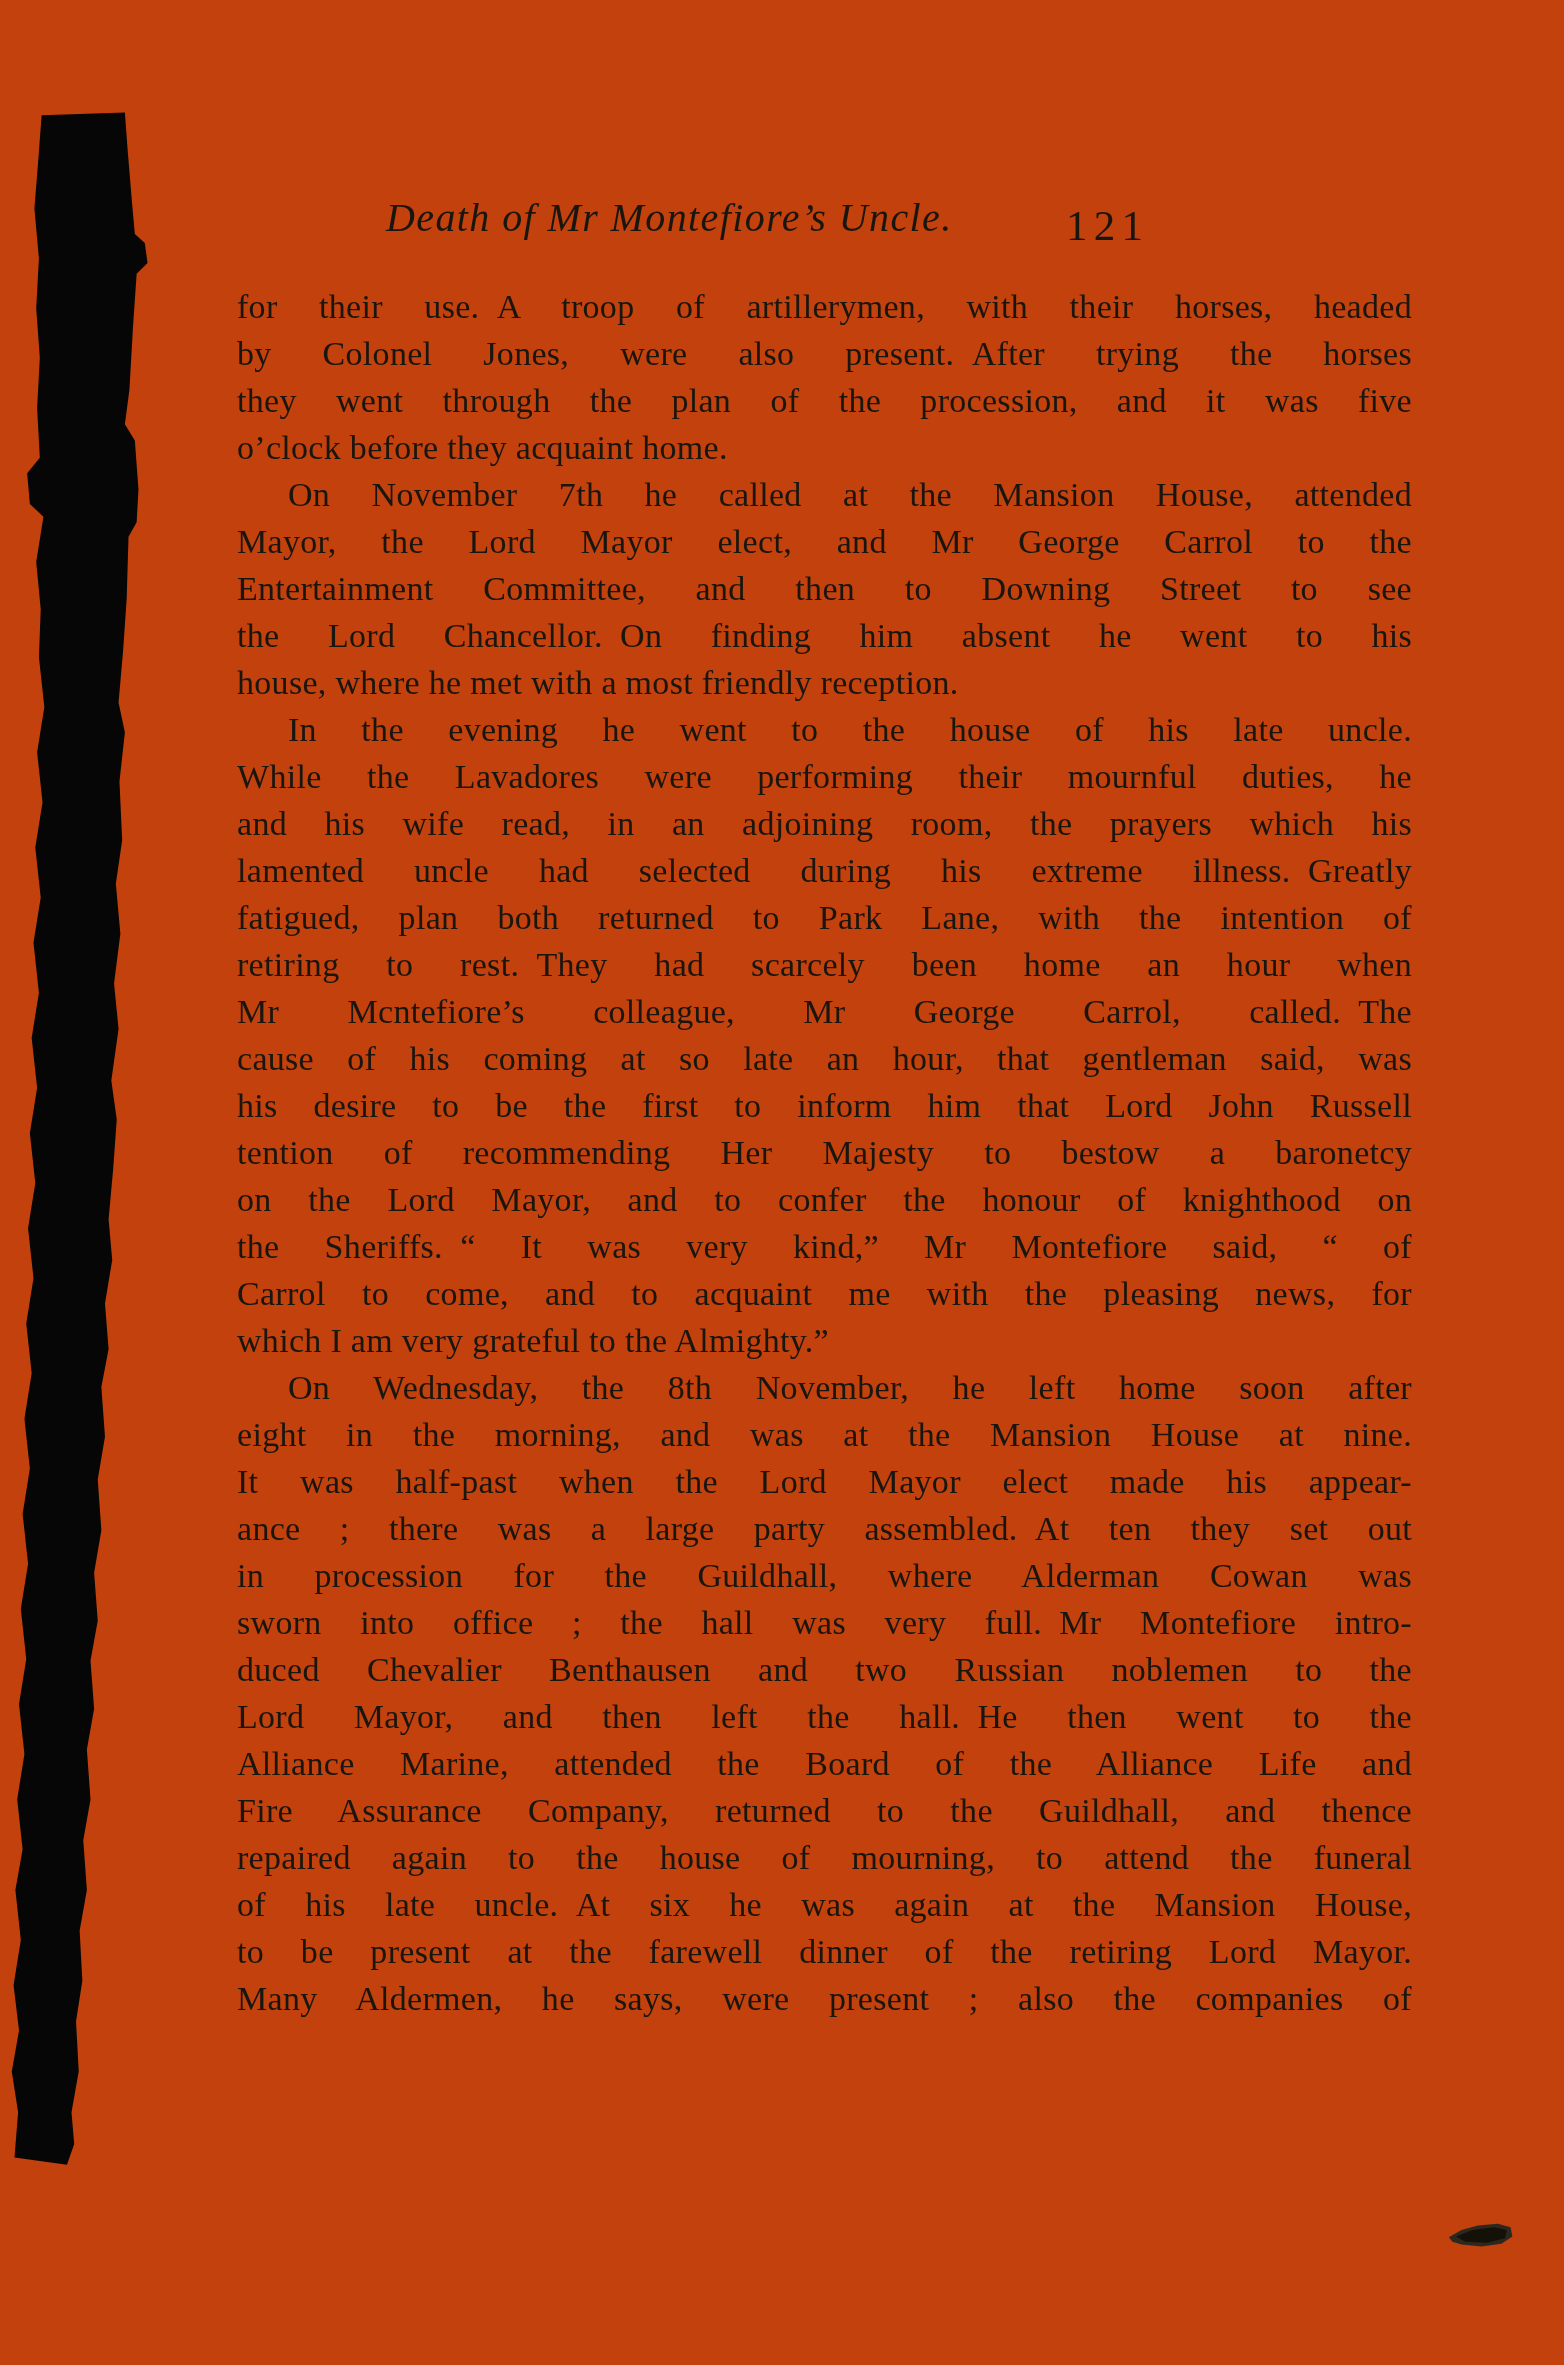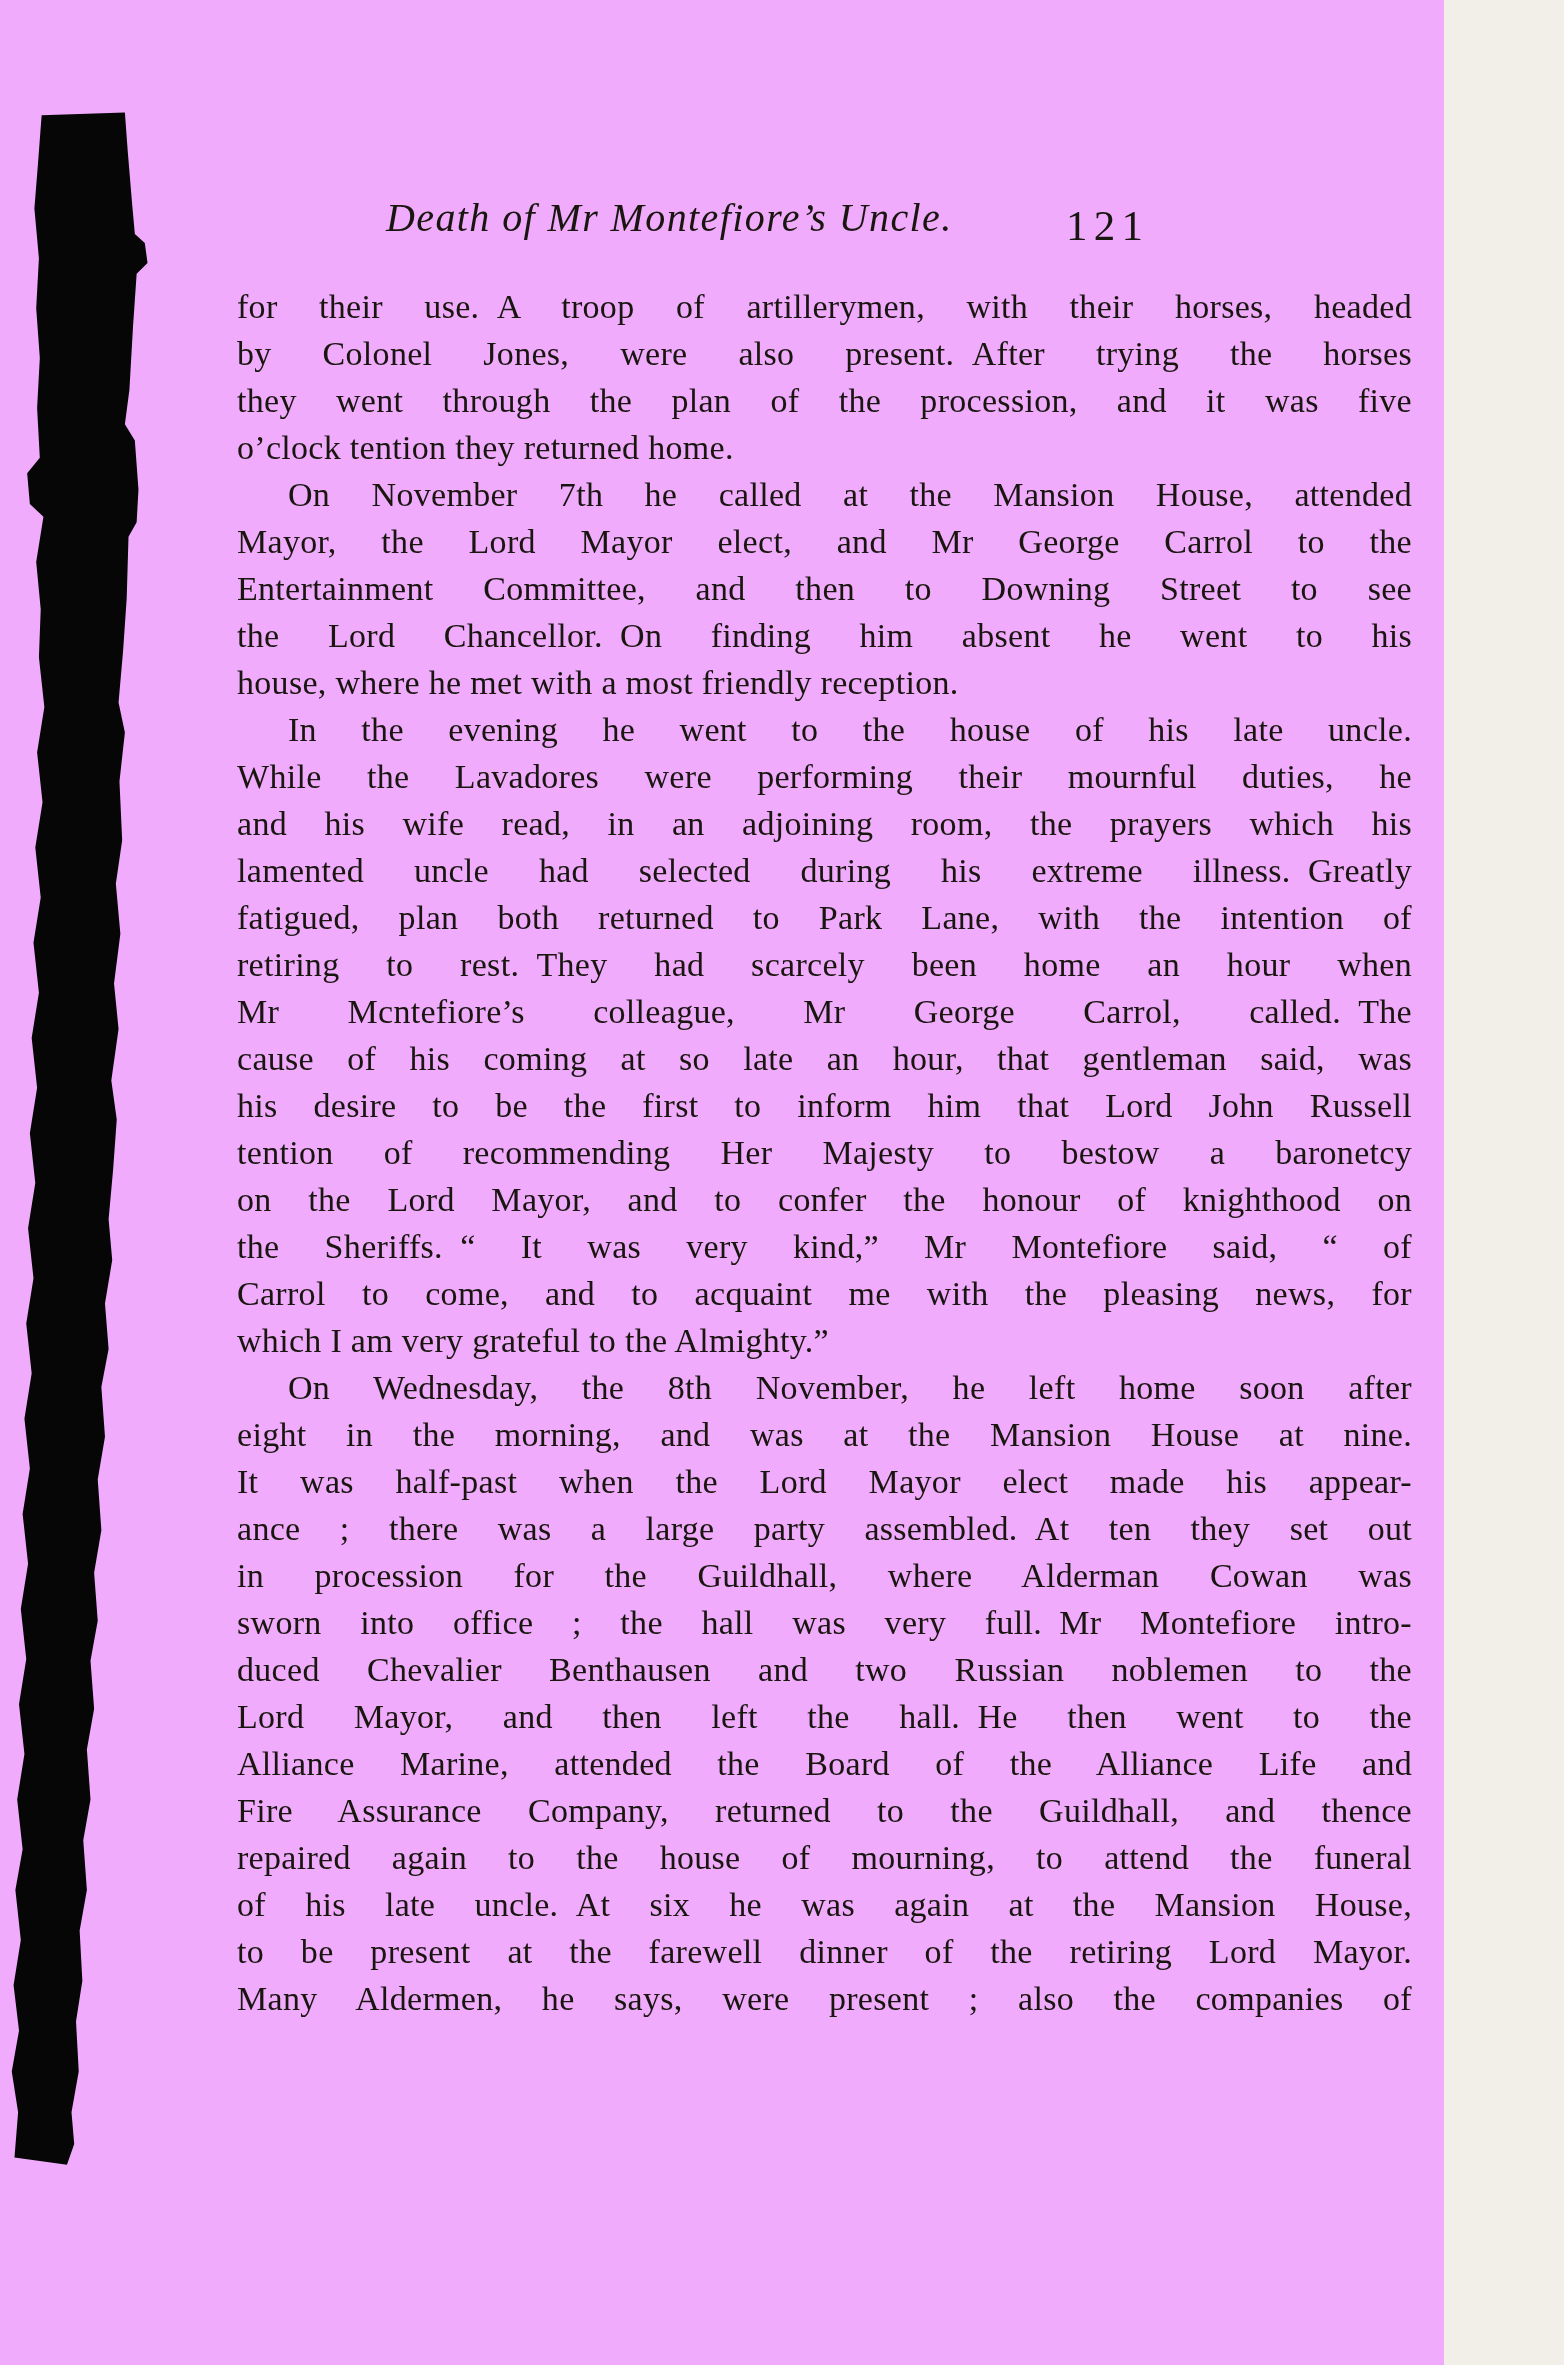--- a/index.html
+++ b/index.html
@@ -2,23 +2,23 @@
 <html style="font-size:14.5px"><head>
 <meta charset="utf-8">
 <style>
   html, body {
     margin: 0;
     padding: 0;
     background: #f2efe9;
   }
   .page {
     position: relative;
-    width: 1444px;
+    width: 1564px;
     height: 2366px;
-    background: #f0abfc;
+    background: #c2410c;
     overflow: hidden;
     font-family: "Liberation Serif", "DejaVu Serif", serif;
     color: #19150f;
   }
   .scan-blob {
     position: absolute;
     left: 0;
     top: 0;
     width: 181px;
     height: 2366px;
@@ -92,21 +92,21 @@
 
   <div class="running-title">Death of Mr Montefiore’s Uncle.</div>
 
   <div class="page-number">121</div>
 
   <div class="text-block" id="body-text">
 
       <div class="line">for their use. A troop of artillerymen, with their horses, headed</div>
       <div class="line">by Colonel Jones, were also present. After trying the horses</div>
       <div class="line">they went through the plan of the procession, and it was five</div>
-      <div class="line para-end">o’clock tention they returned home.</div>
+      <div class="line para-end">o’clock before they acquaint home.</div>
       <div class="line indent">On November 7th he called at the Mansion House, attended</div>
       <div class="line">Mayor, the Lord Mayor elect, and Mr George Carrol to the</div>
       <div class="line">Entertainment Committee, and then to Downing Street to see</div>
       <div class="line">the Lord Chancellor. On finding him absent he went to his</div>
       <div class="line para-end">house, where he met with a most friendly reception.</div>
       <div class="line indent">In the evening he went to the house of his late uncle.</div>
       <div class="line">While the Lavadores were performing their mournful duties, he</div>
       <div class="line">and his wife read, in an adjoining room, the prayers which his</div>
       <div class="line">lamented uncle had selected during his extreme illness. Greatly</div>
       <div class="line">fatigued, plan both returned to Park Lane, with the intention of</div>

